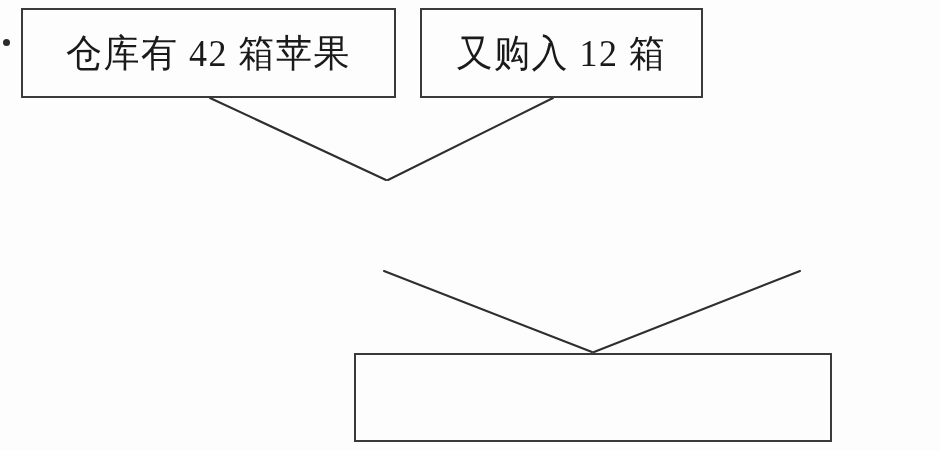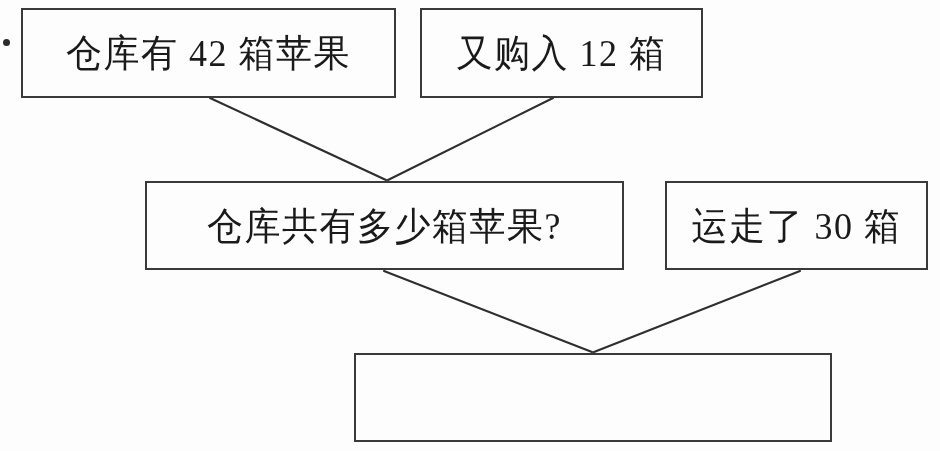--- a/index.html
+++ b/index.html
@@ -88,25 +88,19 @@
   </svg>
 
   <div class="node-box" id="box-supply">
     <span class="node-label">仓库有 42 箱苹果</span>
   </div>
 
   <div class="node-box" id="box-purchase">
     <span class="node-label">又购入 12 箱</span>
   </div>
 
-  <div class="node-box" id="box-question">
-    <span class="node-label">仓库共有多少箱苹果?</span>
-  </div>
 
-  <div class="node-box" id="box-shipped">
-    <span class="node-label">运走了 30 箱</span>
-  </div>
 
   <div class="node-box" id="box-answer">
     <span class="node-label"></span>
   </div>
 
 </div>
 
 </body></html>

